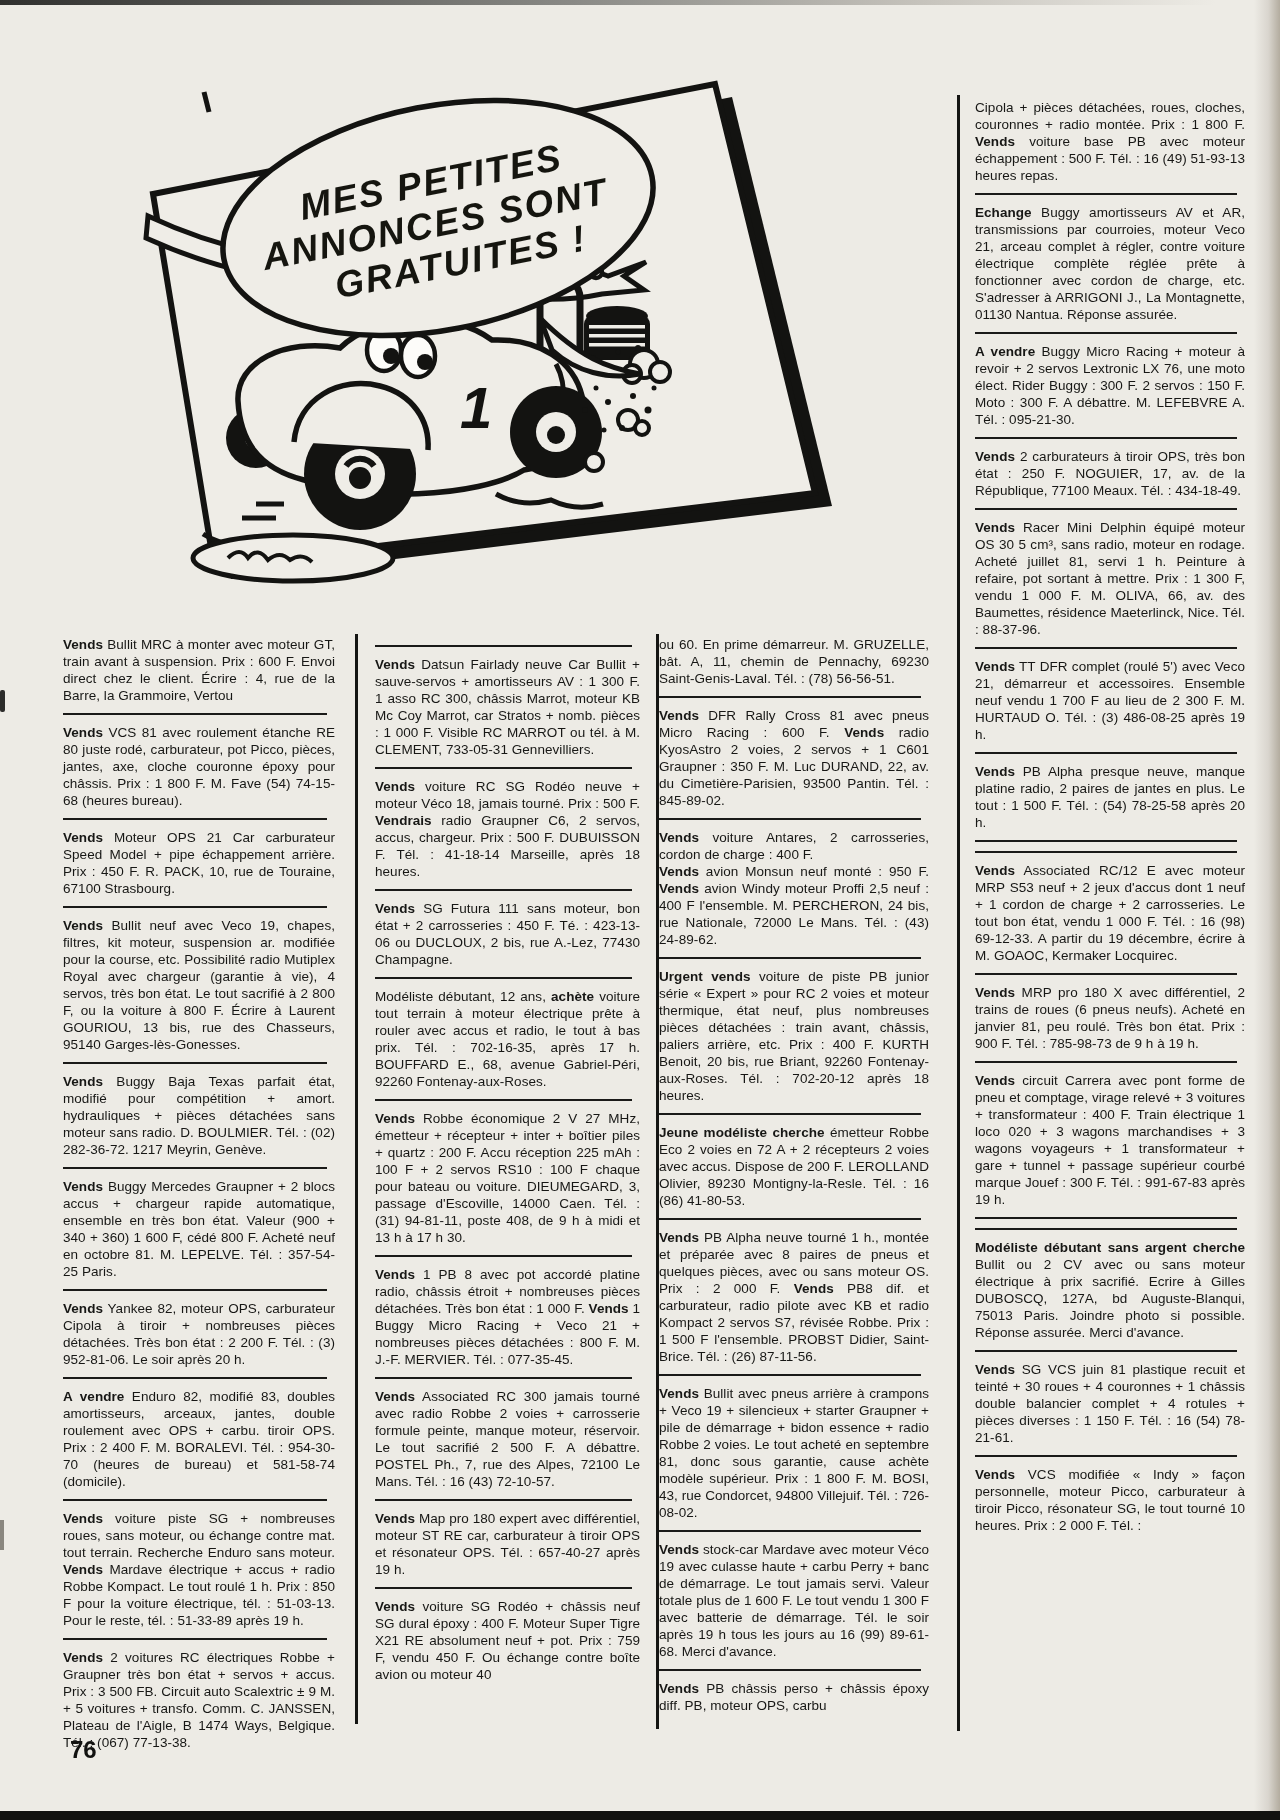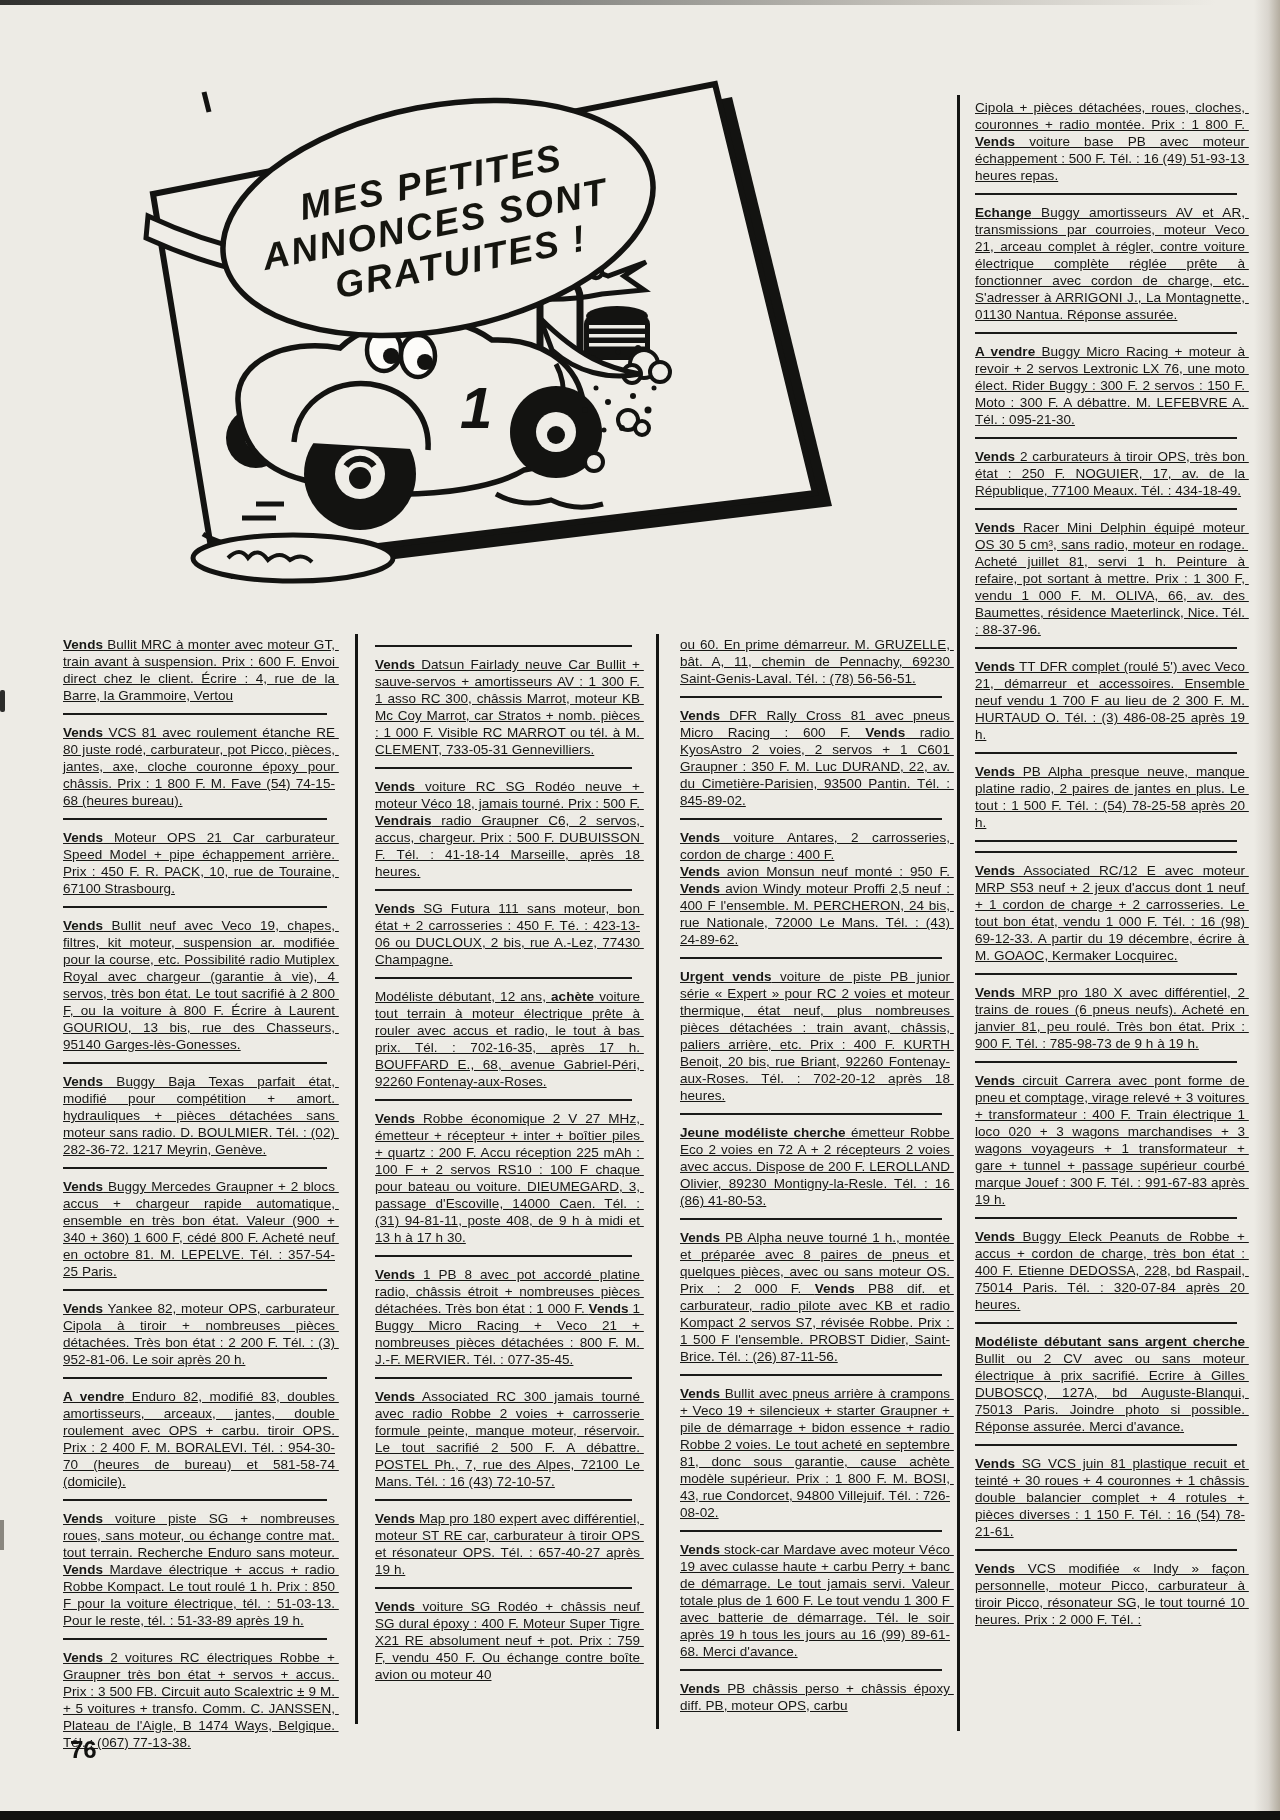--- a/index.html
+++ b/index.html
@@ -11,24 +11,24 @@
   .edge-top{position:absolute;top:0;left:0;width:100%;height:5px;
     background:linear-gradient(to right,#30302e,#8a8a86 45%,#c6c3bc 72%,rgba(0,0,0,0) 95%);}
   .edge-bottom{position:absolute;bottom:0;left:0;width:100%;height:9px;background:#121210;}
   .edge-right{position:absolute;top:0;right:0;width:26px;height:100%;
     background:linear-gradient(to right,rgba(0,0,0,0),#d9d5ce 55%,#b3ac9f);}
   .smudge-a{position:absolute;left:0;top:690px;width:5px;height:22px;background:#2c2c2a;border-radius:2px;}
   .smudge-b{position:absolute;left:0;top:1520px;width:4px;height:30px;background:#8a877f;}
 
   
   .col{position:absolute;top:636px;font-size:13.5px;line-height:17px;color:#171715;
-       text-align:justify;letter-spacing:.05px;text-decoration:underline;}
+       text-align:justify;letter-spacing:.05px;}
   #col1{left:63px;width:272px;}
   #col2{left:375px;width:265px;}
-  #col3{left:680px;width:270px;}
+  #col3{left:659px;width:270px;}
   #col4{left:975px;width:270px;top:99px;}
   .ad{margin:0;white-space:pre-wrap;}
   .ad .b{font-weight:bold;}
   .ad-sep{border-top:2.6px solid #1a1a18;margin:9px 3px 9px 0;width:97%;}
 
   .vrule{position:absolute;width:2.6px;background:#151513;}
   #vr1{left:355px;top:634px;height:1090px;}
   #vr2{left:656px;top:634px;height:1095px;}
   #vr3{left:957px;top:95px;height:1636px;}
 
@@ -237,21 +237,20 @@
       <div class="ad-sep"></div>
       <p class="ad"><span class="b">Vends</span><span> PB Alpha presque neuve, manque platine radio, 2 paires de jantes en plus. Le tout : 1 500 F. Tél. : (54) 78-25-58 après 20 h.</span></p>
       <div class="ad-sep"></div>
       <div class="ad-sep"></div>
       <p class="ad"><span class="b">Vends</span><span> Associated RC/12 E avec moteur MRP S53 neuf + 2 jeux d'accus dont 1 neuf + 1 cordon de charge + 2 carrosseries. Le tout bon état, vendu 1 000 F. Tél. : 16 (98) 69-12-33. A partir du 19 décembre, écrire à M. GOAOC, Kermaker Locquirec.</span></p>
       <div class="ad-sep"></div>
       <p class="ad"><span class="b">Vends</span><span> MRP pro 180 X avec différentiel, 2 trains de roues (6 pneus neufs). Acheté en janvier 81, peu roulé. Très bon état. Prix : 900 F. Tél. : 785-98-73 de 9 h à 19 h.</span></p>
       <div class="ad-sep"></div>
       <p class="ad"><span class="b">Vends</span><span> circuit Carrera avec pont forme de pneu et comptage, virage relevé + 3 voitures + transformateur : 400 F. Train électrique 1 loco 020 + 3 wagons marchandises + 3 wagons voyageurs + 1 transformateur + gare + tunnel + passage supérieur courbé marque Jouef : 300 F. Tél. : 991-67-83 après 19 h.</span></p>
       <div class="ad-sep"></div>
-      <p class="ad"><span class="b">Vends</span><span> Buggy Eleck Peanuts de Robbe + accus + cordon de charge, très bon état : 400 F. Etienne DEDOSSA, 228, bd Raspail, 75014 Paris. Tél. : 320-07-84 après 20 heures.</span></p>
       <div class="ad-sep"></div>
       <p class="ad"><span class="b">Modéliste débutant sans argent cherche</span><span> Bullit ou 2 CV avec ou sans moteur électrique à prix sacrifié. Ecrire à Gilles DUBOSCQ, 127A, bd Auguste-Blanqui, 75013 Paris. Joindre photo si possible. Réponse assurée. Merci d'avance.</span></p>
       <div class="ad-sep"></div>
       <p class="ad"><span class="b">Vends</span><span> SG VCS juin 81 plastique recuit et teinté + 30 roues + 4 couronnes + 1 châssis double balancier complet + 4 rotules + pièces diverses : 1 150 F. Tél. : 16 (54) 78-21-61.</span></p>
       <div class="ad-sep"></div>
       <p class="ad"><span class="b">Vends</span><span> VCS modifiée « Indy » façon personnelle, moteur Picco, carburateur à tiroir Picco, résonateur SG, le tout tourné 10 heures. Prix : 2 000 F. Tél. :</span></p>
     </div>
 
   <div class="pageno">76</div>
 </div>

